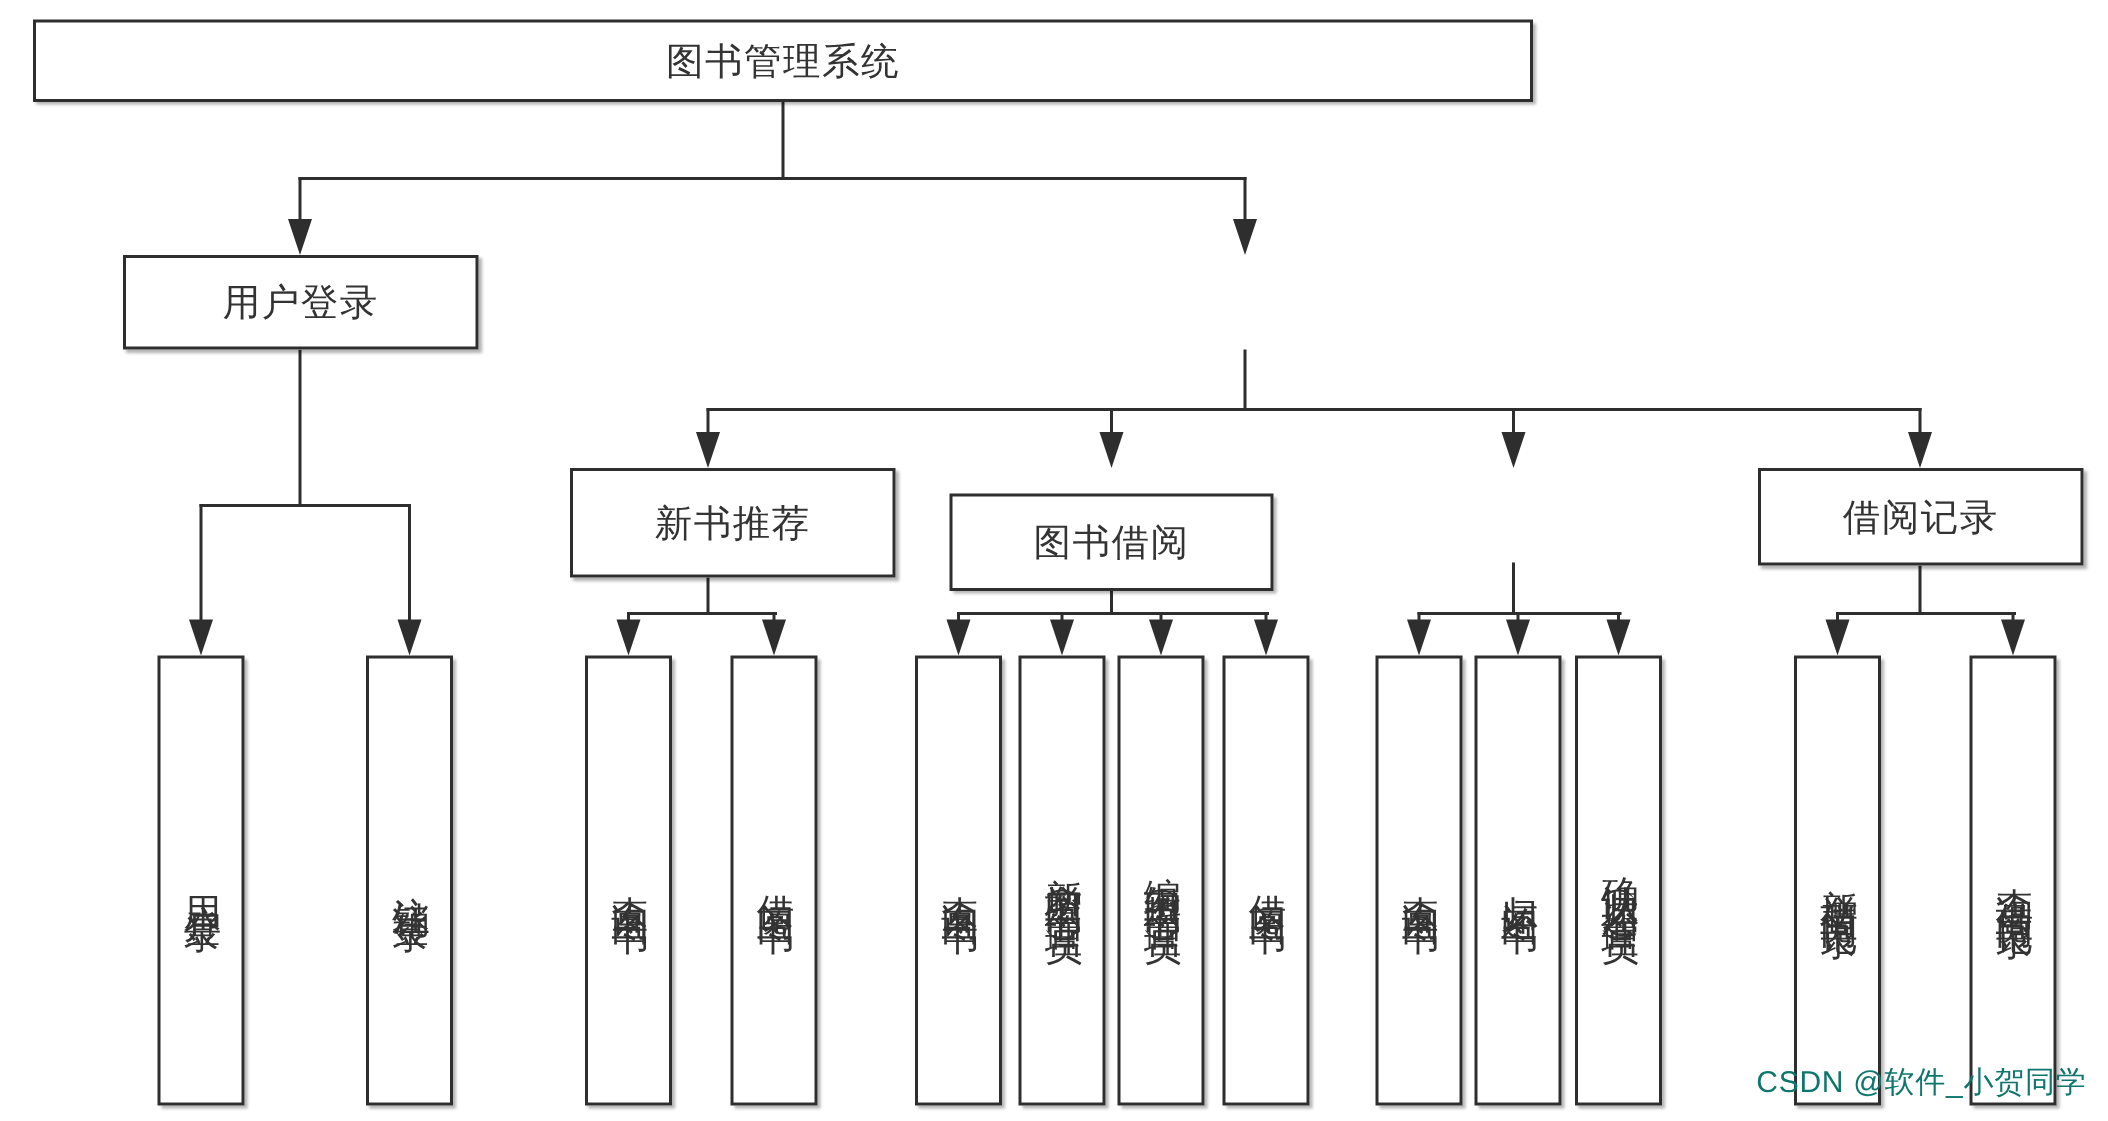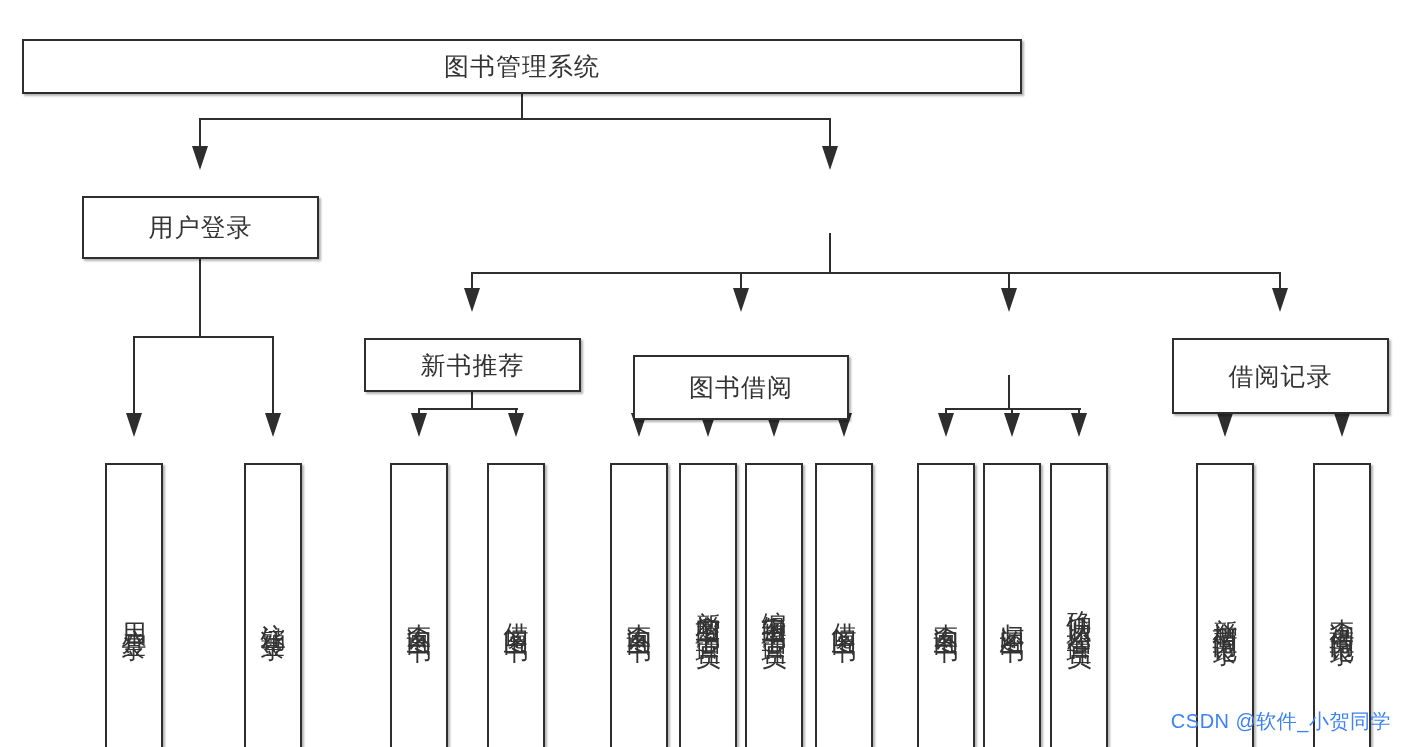--- a/index.html
+++ b/index.html
@@ -3,37 +3,37 @@
 <meta charset="utf-8">
 <style>
   html,body{margin:0;padding:0;background:#ffffff;}
   .canvas{
     position:relative;width:1405px;height:747px;background:#ffffff;overflow:hidden;
     font-family:"Liberation Sans","DejaVu Sans",sans-serif;color:#333333;
   }
   .box{
     position:absolute;box-sizing:border-box;background:#ffffff;
     border:2px solid #2e2e2e;box-shadow:2px 2px 2px rgba(0,0,0,0.30);
-    display:flex;align-items:center;justify-content:center;margin-top:26px;
+    display:flex;align-items:center;justify-content:center;
   }
   .hlabel{font-size:25px;letter-spacing:1px;color:#333333;white-space:nowrap;}
   .vlabel{
     writing-mode:vertical-rl;text-orientation:mixed;
     font-size:25px;letter-spacing:5px;color:#333333;line-height:1;white-space:nowrap;
   }
   .hl{position:absolute;height:2px;background:#2e2e2e;}
   .vl{position:absolute;width:2px;background:#2e2e2e;}
   .ar{
     position:absolute;width:0;height:0;
     border-left:8px solid transparent;border-right:8px solid transparent;
     border-top:24px solid #2e2e2e;
   }
   .watermark{
     position:absolute;right:14px;bottom:12px;
-    font-size:20px;color:#3b82f6;letter-spacing:0.5px;white-space:nowrap;
+    font-size:20px;color:#0f766e;letter-spacing:0.5px;white-space:nowrap;
   }
 </style>
 </head>
 <body>
 
 <div class="canvas">
 
   <div class="vl" style="left:521px;top:68px;height:52px"></div>
   <div class="hl" style="left:199px;top:118px;width:632px"></div>
   <div class="vl" style="left:199px;top:118px;height:32px"></div>
@@ -94,27 +94,27 @@
   <div class="ar" style="left:1334px;top:413px"></div>
 
   <div class="box" style="left:22px;top:13px;width:1000px;height:55px">
     <span class="hlabel">图书管理系统</span>
   </div>
 
   <div class="box" style="left:82px;top:170px;width:237px;height:63px">
     <span class="hlabel">用户登录</span>
   </div>
 
-  <div class="box" style="left:364px;top:312px;width:217px;height:54px">
+  <div class="box" style="left:380px;top:312px;width:217px;height:73px">
     <span class="hlabel">新书推荐</span>
   </div>
   <div class="box" style="left:633px;top:329px;width:216px;height:65px">
     <span class="hlabel">图书借阅</span>
   </div>
-  <div class="box" style="left:1172px;top:312px;width:217px;height:76px">
+  <div class="box" style="left:1172px;top:312px;width:217px;height:65px">
     <span class="hlabel">借阅记录</span>
   </div>
 
   <div class="box" style="left:105px;top:437px;width:58px;height:300px">
     <span class="vlabel">用户登录</span>
   </div>
   <div class="box" style="left:244px;top:437px;width:58px;height:300px">
     <span class="vlabel">注销登录</span>
   </div>
 

